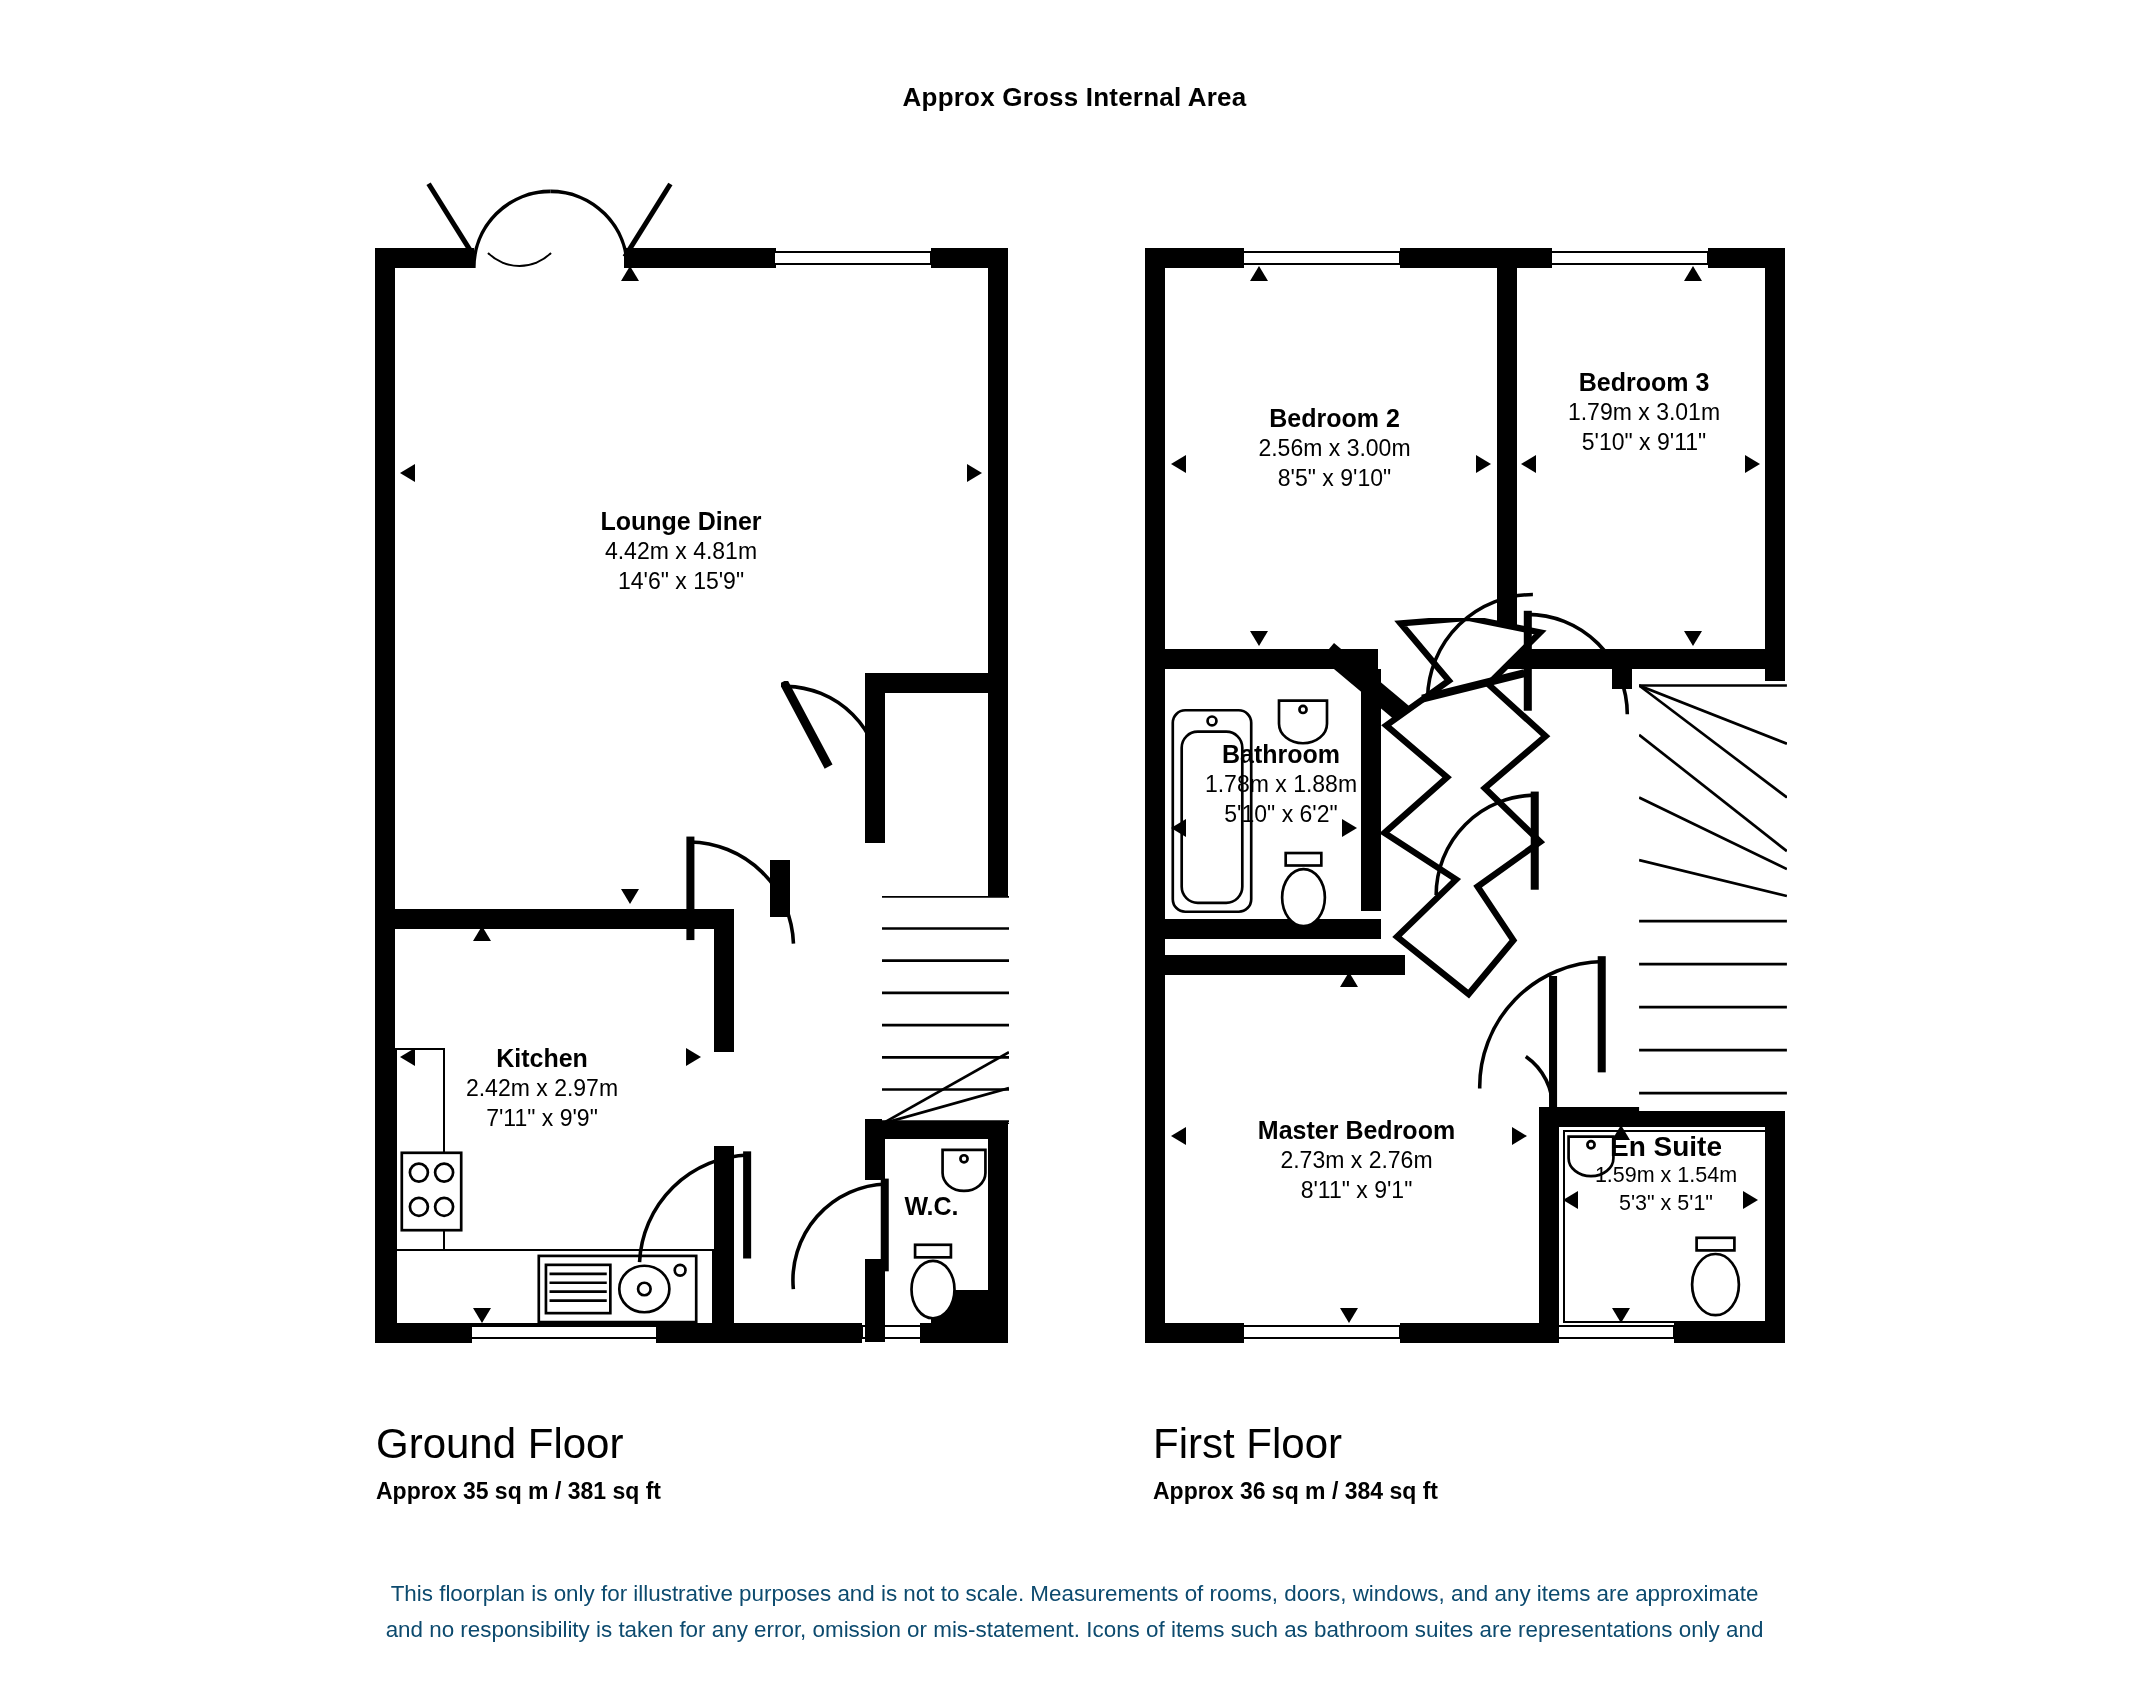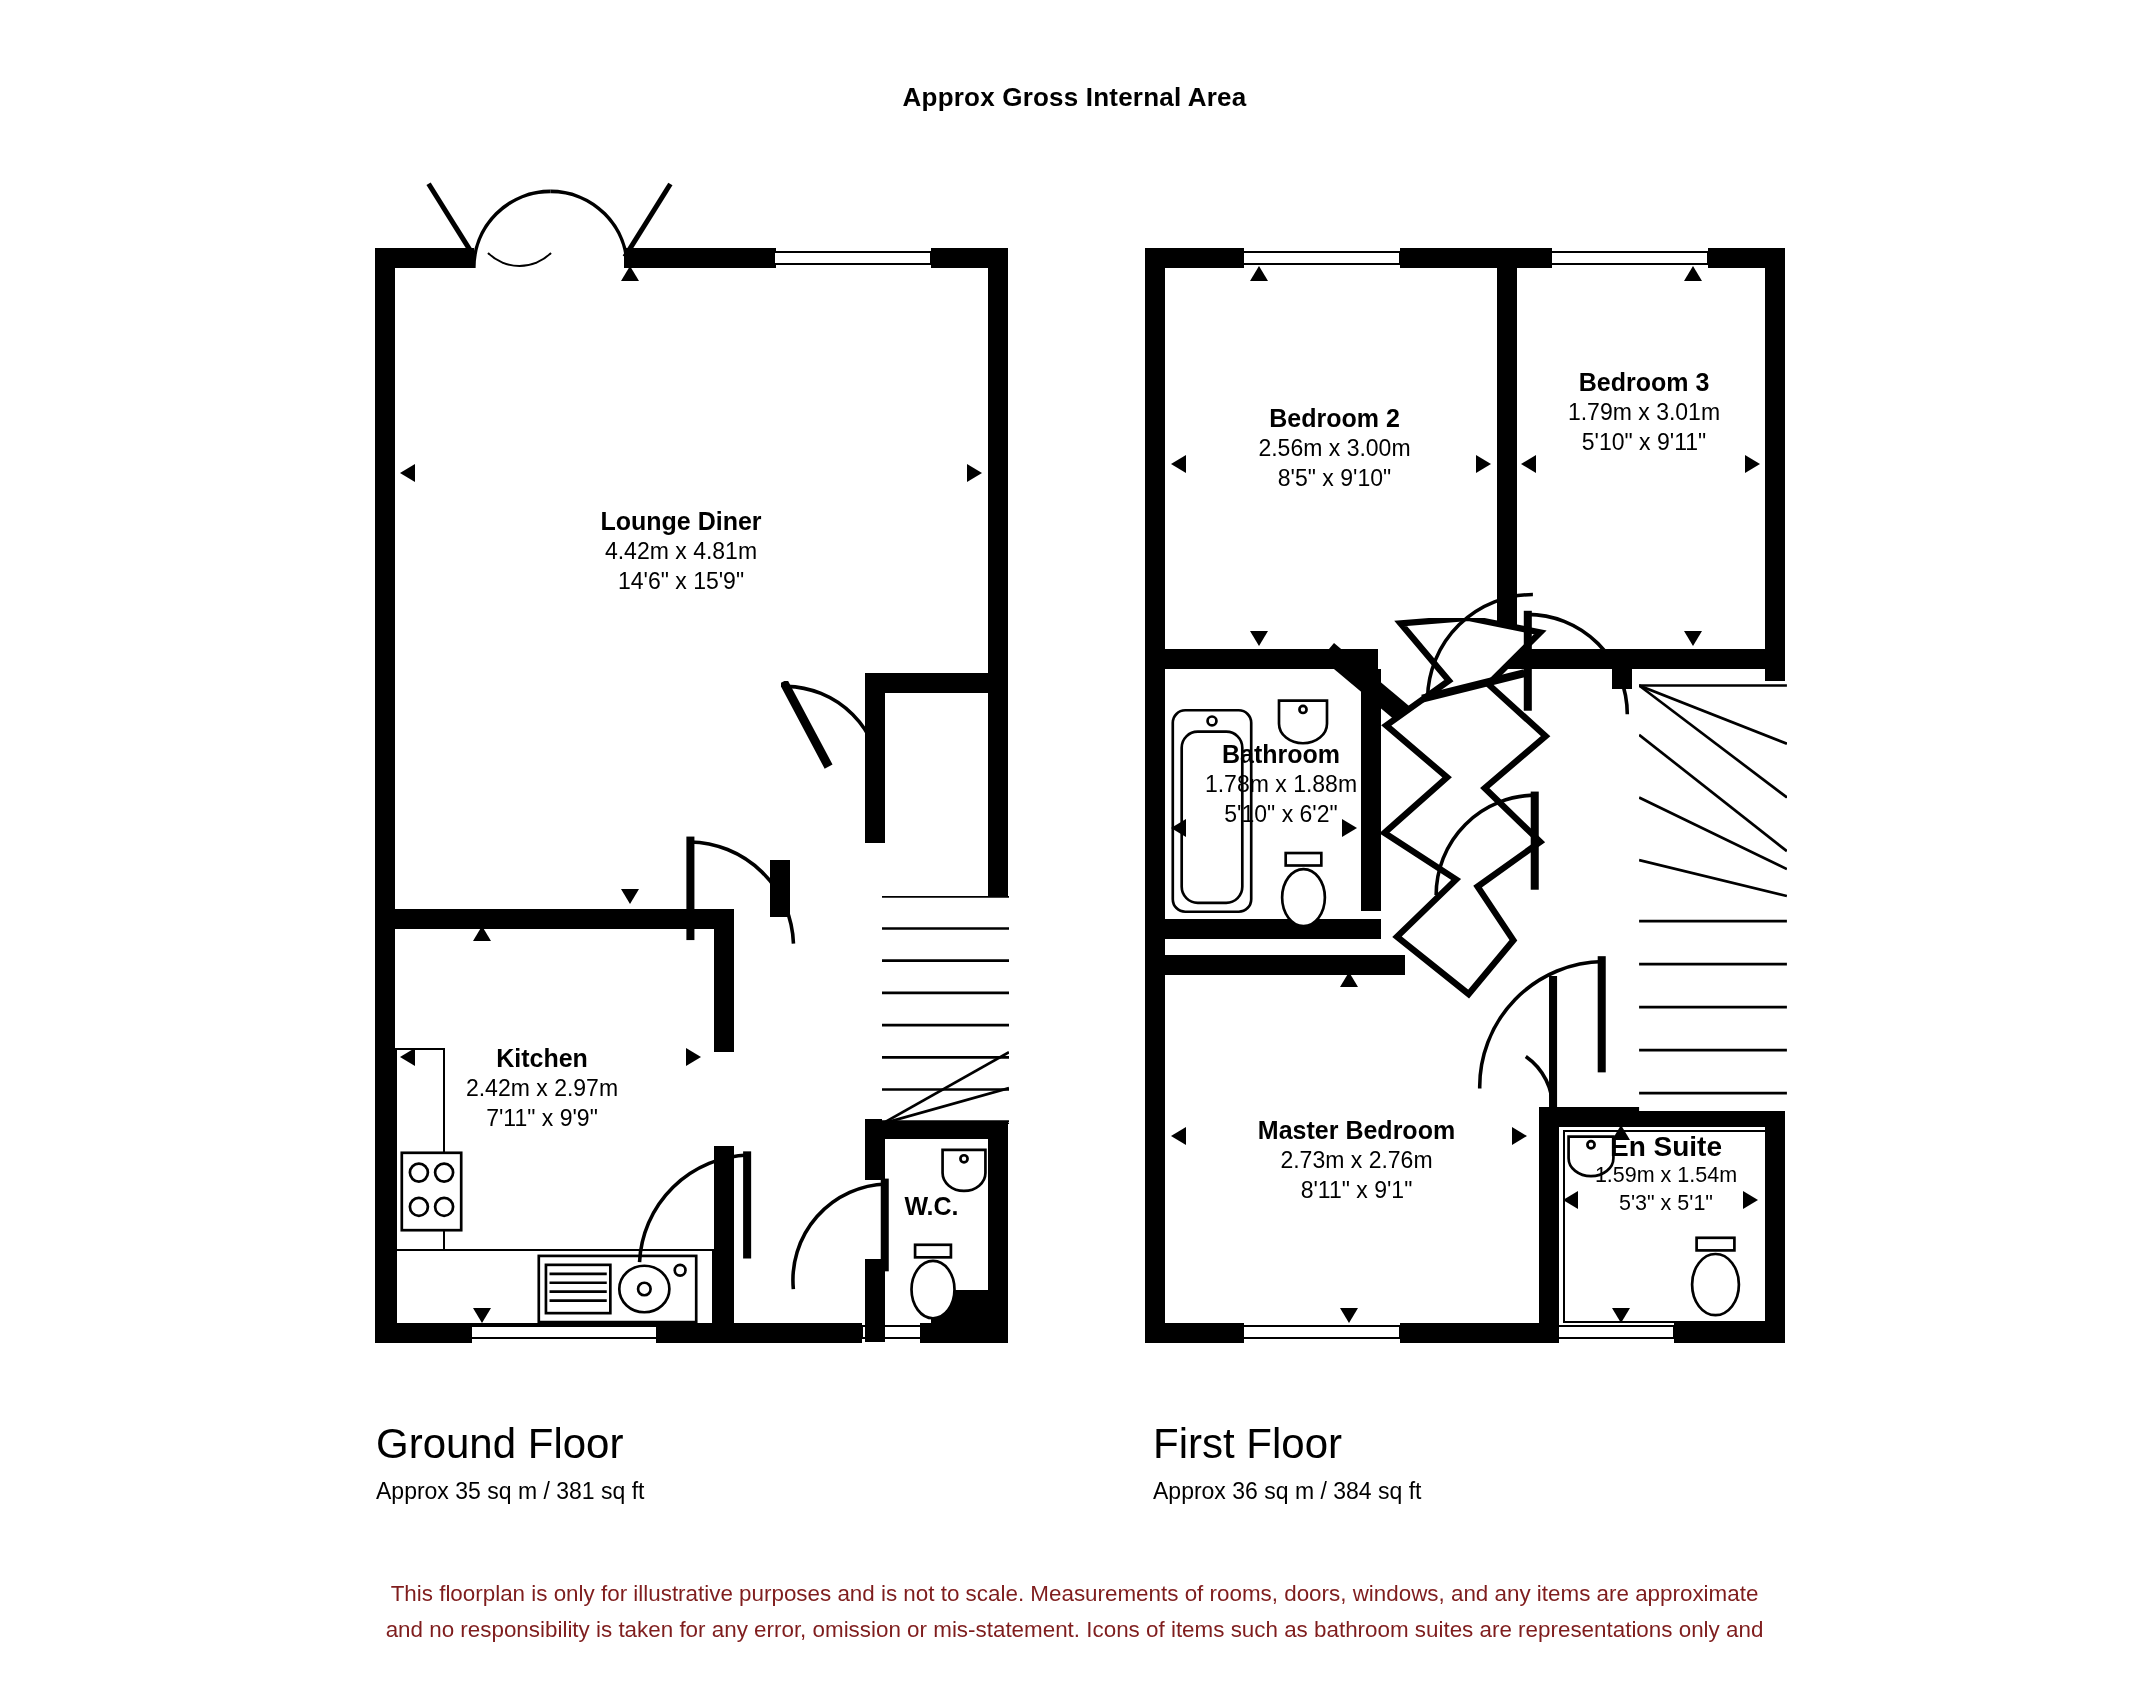--- a/index.html
+++ b/index.html
@@ -111,34 +111,34 @@
     position: absolute;
     line-height: 39px;
   }
   .floorcap .title {
     display: block;
     font-size: 42px;
   }
   .floorcap .sub {
     display: block;
     font-size: 23px;
-    font-weight: normal;
+    font-weight: bold;
     margin-top: 9px;
   }
 
   
   .disclaimer {
     position: absolute;
     left: 0;
     top: 1576px;
     width: 2149px;
     text-align: center;
     font-size: 22.4px;
     line-height: 36px;
-    color: #7f1d1d;
+    color: #0c4a6e;
   }
 </style>
 </head>
 <body>
 
 <div class="stage">
 
   <div class="header">
     <span>Approx Gross Internal Area</span>
   </div>

